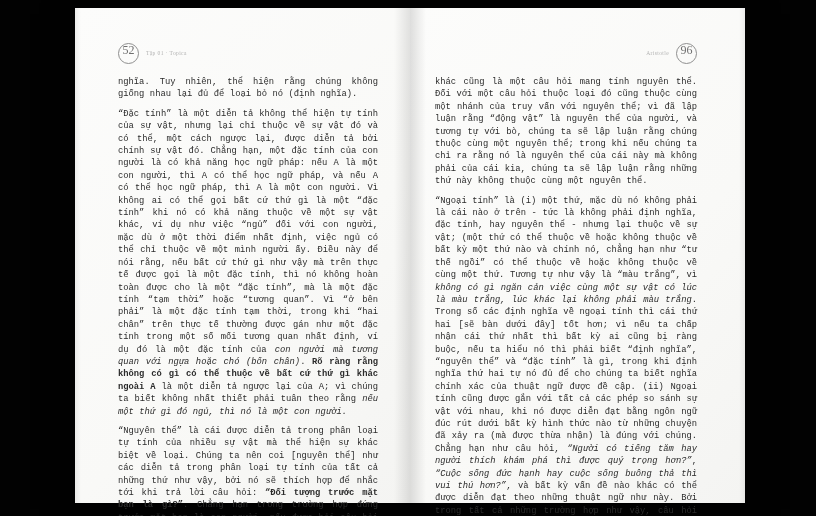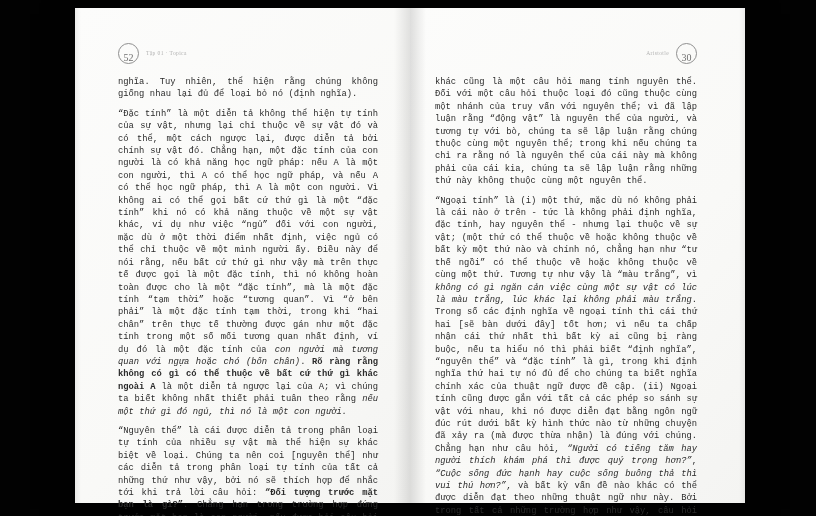--- a/index.html
+++ b/index.html
@@ -62,22 +62,22 @@
 
   .page-head {
     display: flex; align-items: center; gap: 7px;
     height: 22px; margin-bottom: 12px;
   }
   .page.right .page-head { justify-content: flex-end; }
 
   .pagenum-circle {
     width: 21px; height: 21px;
     border: 1px solid #8f8f8f; border-radius: 50%;
-    display: flex; align-items: flex-end; justify-content: center;
-    color: #6f6f6f; font-size: 10px; line-height: 1;
+    display: flex; align-items: flex-start; justify-content: center;
+    color: #6f6f6f; font-size: 12px; line-height: 1;
     flex: 0 0 auto;
   }
   .running-head {
     font-size: 5.5px; color: #b2b2b2; letter-spacing: 0.4px;
   }
 
   .page-body p {
     font-size: 8.8px;
     line-height: 11.4px;
     color: #2b2b2b;
@@ -106,21 +106,21 @@
         <p data-name="paragraph"><span data-name="text-segment">“Nguyên thể” là cái được diễn tả trong phân loại tự tính của nhiều sự vật mà thể hiện sự khác biệt về loại. Chúng ta nên coi [nguyên thể] như các diễn tả trong phân loại tự tính của tất cả những thứ như vậy, bởi nó sẽ thích hợp để nhắc tới khi trả lời câu hỏi: </span><span data-name="text-segment" style="font-weight: bold;">“Đối tượng trước mặt bạn là gì?”</span><span data-name="text-segment">. Chẳng hạn trong trường hợp đứng trước mặt bạn là con người, nếu được hỏi câu hỏi đó, thì sẽ thích hợp khi trả lời “Một động vật”. Câu hỏi về việc liệu một thứ thuộc cùng nguyên thể với thứ khác hay thuộc một nguyên thể</span></p>
       </div>
     </div>
 
     <div class="gutter-line" data-name="book-gutter"></div>
 
     <div class="page right" data-name="right-page">
       <div class="page-head" data-name="right-page-header">
         <span class="running-head" data-name="right-running-head">Aristotle</span>
         <span class="pagenum-circle" data-name="right-page-number-badge">
-          <span data-name="right-page-number">30</span>
+          <span data-name="right-page-number">96</span>
         </span>
       </div>
       <div class="page-body" data-name="right-page-body">
         <p data-name="paragraph"><span data-name="text-segment">khác cũng là một câu hỏi mang tính nguyên thể. Đối với một câu hỏi thuộc loại đó cũng thuộc cùng một nhánh của truy vấn với nguyên thể; vì đã lập luận rằng “động vật” là nguyên thể của người, và tương tự với bò, chúng ta sẽ lập luận rằng chúng thuộc cùng một nguyên thể; trong khi nếu chúng ta chỉ ra rằng nó là nguyên thể của cái này mà không phải của cái kia, chúng ta sẽ lập luận rằng những thứ này không thuộc cùng một nguyên thể.</span></p>
         <p data-name="paragraph"><span data-name="text-segment">“Ngoại tính” là (i) một thứ, mặc dù nó không phải là cái nào ở trên - tức là không phải định nghĩa, đặc tính, hay nguyên thể - nhưng lại thuộc về sự vật; (một thứ có thể thuộc về hoặc không thuộc về bất kỳ một thứ nào và chính nó, chẳng hạn như “tư thế ngồi” có thể thuộc về hoặc không thuộc về cùng một thứ. Tương tự như vậy là “màu trắng”, vì </span><span data-name="text-segment" style="font-style: italic;">không có gì ngăn cản việc cùng một sự vật có lúc là màu trắng, lúc khác lại không phải màu trắng</span><span data-name="text-segment">. Trong số các định nghĩa về ngoại tính thì cái thứ hai [sẽ bàn dưới đây] tốt hơn; vì nếu ta chấp nhận cái thứ nhất thì bất kỳ ai cũng bị ràng buộc, nếu ta hiểu nó thì phải biết “định nghĩa”, “nguyên thể” và “đặc tính” là gì, trong khi định nghĩa thứ hai tự nó đủ để cho chúng ta biết nghĩa chính xác của thuật ngữ được đề cập. (ii) Ngoại tính cũng được gắn với tất cả các phép so sánh sự vật với nhau, khi nó được diễn đạt bằng ngôn ngữ đúc rút dưới bất kỳ hình thức nào từ những chuyện đã xảy ra (mà được thừa nhận) là đúng với chúng. Chẳng hạn như câu hỏi, </span><span data-name="text-segment" style="font-style: italic;">“Người có tiếng tăm hay người thích khám phá thì được quý trọng hơn?”</span><span data-name="text-segment">, </span><span data-name="text-segment" style="font-style: italic;">“Cuộc sống đức hạnh hay cuộc sống buông thả thì vui thú hơn?”</span><span data-name="text-segment">, và bất kỳ vấn đề nào khác có thể được diễn đạt theo những thuật ngữ như này. Bởi trong tất cả những trường hợp như vậy, câu hỏi đặt ra là </span><span data-name="text-segment" style="font-style: italic;">“trong hai cái so sánh thì diễn tả trong trường hợp nào gần chính xác với ngoại tính hơn?”</span><span data-name="text-segment"> Rõ ràng là không có gì ngăn được ngoại</span></p>
       </div>
     </div>
 
   </div>
 </div>

